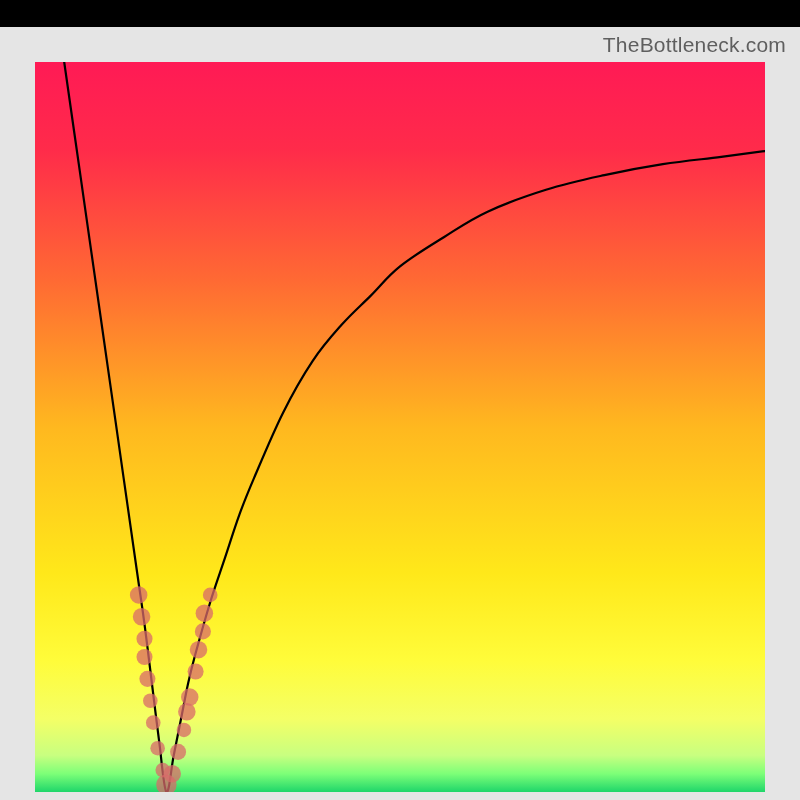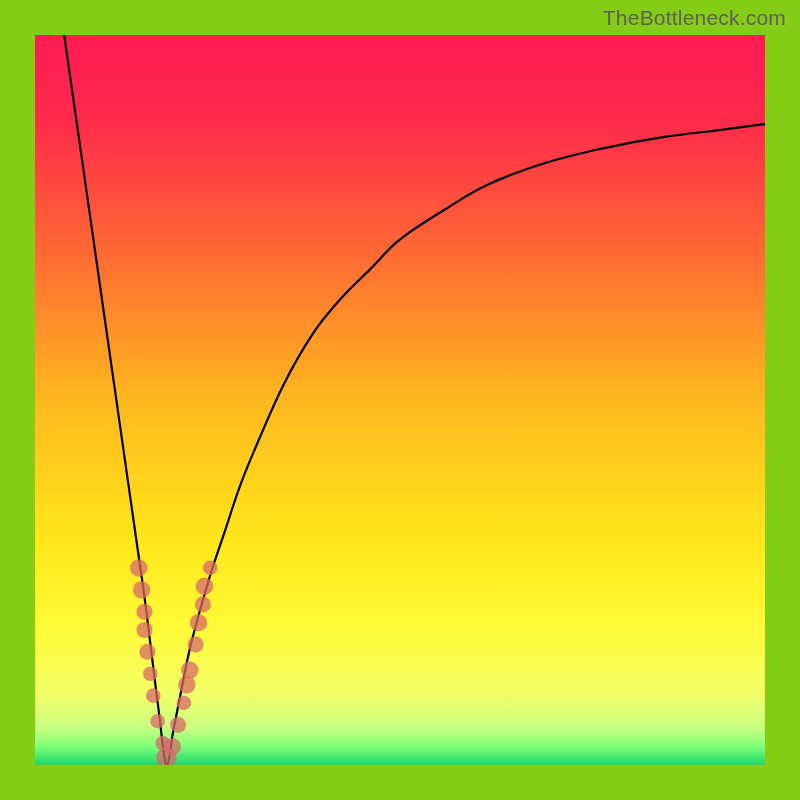--- a/index.html
+++ b/index.html
@@ -7,21 +7,22 @@
     padding: 0;
     width: 800px;
     height: 800px;
     overflow: hidden;
     background: #000;
     font-family: Arial, Helvetica, sans-serif;
   }
   .frame {
     position: absolute;
     inset: 0;
-    background: #84cc16;
+    background: #e5e5e5;
+    margin-top: 27px;
   }
   .plot-area {
     position: absolute;
     left: 35px;
     top: 35px;
     width: 730px;
     height: 730px;
     overflow: hidden;
   }
   .bg-gradient {

